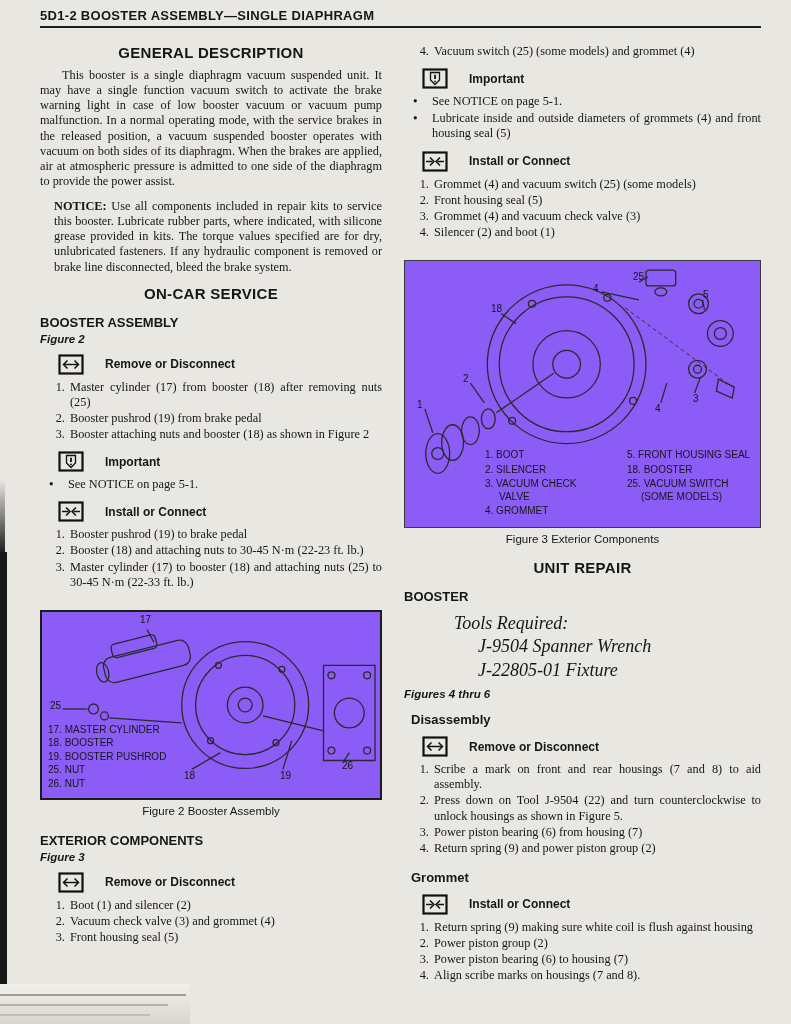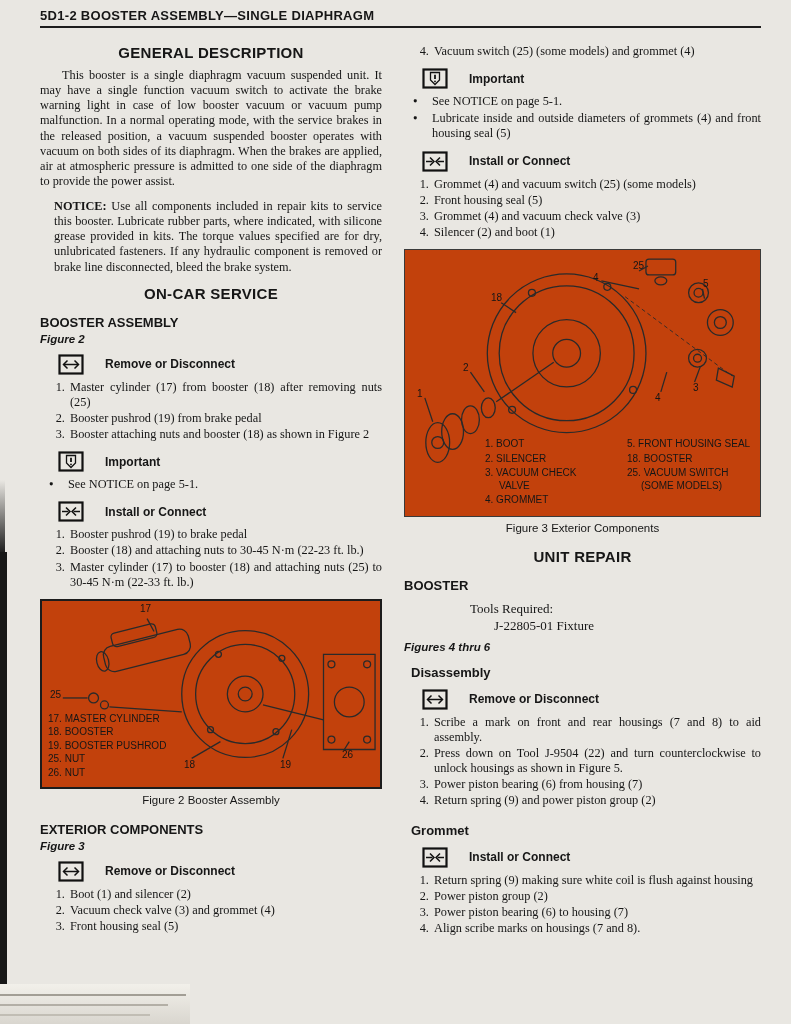--- a/index.html
+++ b/index.html
@@ -22,32 +22,32 @@
   .ind { text-indent:22px; }
   .notice { margin:10px 0 8px 14px; }
   .action { display:flex; align-items:center; gap:21px; margin:9px 0 5px; padding-left:18px; }
   .icon { width:26px; height:21px; display:block; }
   .actlabel { font-family:"Liberation Sans",sans-serif; font-weight:bold; font-size:12px; }
   ol.num { margin:2px 0 4px; padding-left:28px; }
   ol.num li { font-size:12.3px; line-height:1.23; text-align:justify; margin:1px 0; padding-left:2px; }
   ul.bul { list-style:none; margin:2px 0 4px; padding-left:28px; }
   ul.bul li { position:relative; font-size:12.3px; line-height:1.23; text-align:justify; margin:2px 0; }
   ul.bul li::before { content:"●"; position:absolute; left:-19px; top:2px; font-size:7.5px; }
-  .figbox { position:relative; margin-top:9px; background:#c2410c;padding-left:36px; }
+  .figbox { position:relative; margin-top:20px; background:#8b5cf6;padding-left:36px; }
   .fig2 { height:186px; border:2px solid #1c1c1c; }
   .fig3 { height:266px; border:1.2px solid #3a3a3a; }
   .figbox svg.draw { position:absolute; inset:0; width:100%; height:100%; }
   .caption { font-family:"Liberation Sans",sans-serif; font-size:11.5px; text-align:center; margin:5px 0 4px; }
   .callout { position:absolute; font-family:"Liberation Sans",sans-serif; font-size:10px; }
   .figleg { position:absolute; font-family:"Liberation Sans",sans-serif; font-size:10px; line-height:1.25; }
   .fig2leg div { white-space:nowrap; margin-bottom:1px; }
   .fig3leg div { padding-left:14px; text-indent:-14px; margin-bottom:2px; }
   .legL { left:80px; top:188px; width:118px; }
   .legR { left:222px; top:188px; width:132px; }
-  .tools { margin:8px 0 6px 66px; font-size:13px; line-height:1.3; }
+  .tools { margin:8px 0 6px 50px; font-size:18px; line-height:1.3;font-style:italic; }
   .tool { margin-left:24px; }
   
   .edge-bar { position:absolute; left:0; top:552px; width:7px; height:472px; background:#171717; }
   .edge-fade { position:absolute; left:0; top:480px; width:5px; height:75px; background:linear-gradient(#e9e7e2,#171717); }
   .curl { position:absolute; left:0; top:984px; width:190px; height:40px; background:linear-gradient(#f2f0ea,#d9d6cf); }
   .curl-line1 { position:absolute; left:0; top:994px; width:186px; height:2px; background:#a29e95; }
   .curl-line2 { position:absolute; left:0; top:1004px; width:168px; height:1.5px; background:#b3afa6; }
   .curl-line3 { position:absolute; left:0; top:1014px; width:150px; height:1.5px; background:#c1bdb4; }
 </style>
 </head>
@@ -279,20 +279,21 @@
           <div>25.  VACUUM SWITCH (SOME MODELS)</div>
         </div>
       </div>
       <div class="caption">Figure 3 Exterior Components</div>
 
       <div class="h1" style="margin-top:14px;">UNIT REPAIR</div>
       <div class="h2">BOOSTER</div>
 
       <div class="tools">
         <div>Tools Required:</div>
+        <div class="tool">J-9504 Spanner Wrench</div>
         <div class="tool">J-22805-01 Fixture</div>
       </div>
 
       <div class="figref">Figures 4 thru 6</div>
 
       <div class="h3">Disassembly</div>
       <div class="action">
         <svg class="icon" viewBox="0 0 26 21">
             <use href="#ic-remove"></use>
           </svg>

